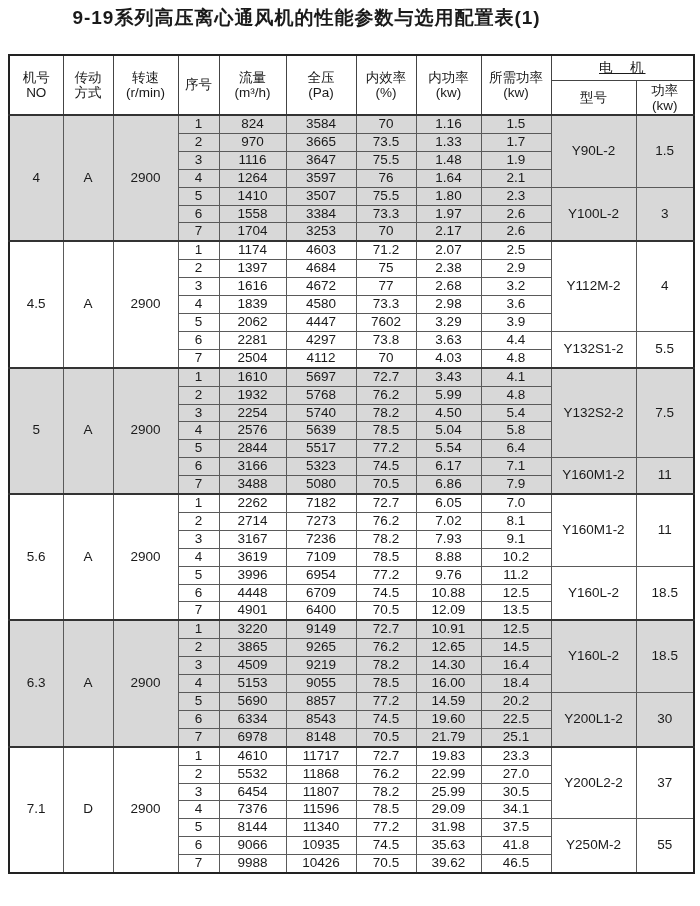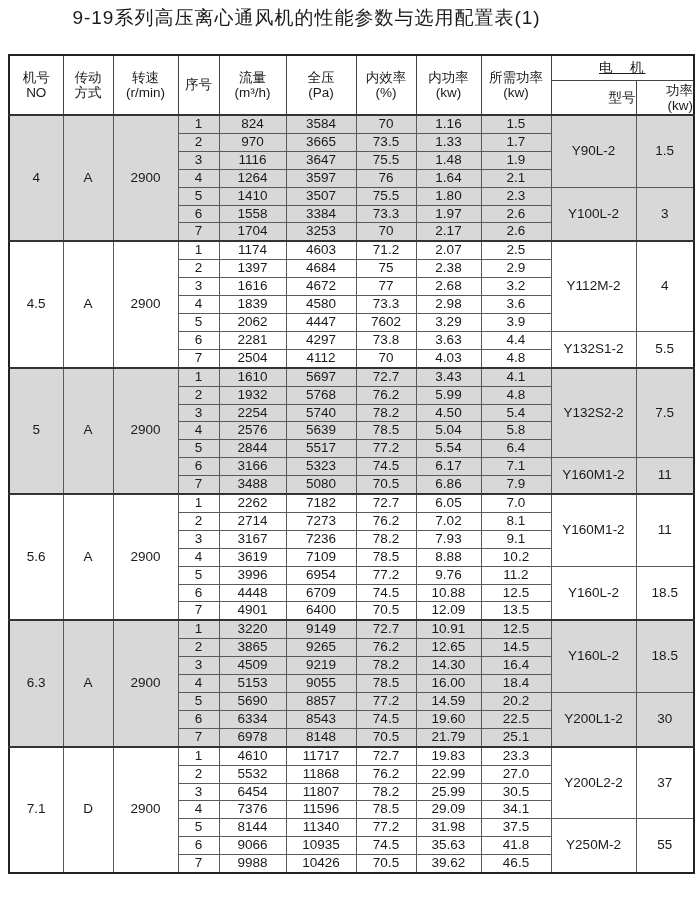--- a/index.html
+++ b/index.html
@@ -21,21 +21,21 @@
   .page-title {
     font-size: 22px;
     font-weight: bold;
     letter-spacing: 1px;
     margin: 4px 0 8px 2px;
     line-height: 28px;
     white-space: nowrap;
   }
   .page-subtitle {
     font-size: 19px;
-    font-weight: normal;
+    font-weight: bold;
     letter-spacing: 1px;
     text-align: center;
     margin: 0 88px 9px 0;
     line-height: 24px;
     white-space: nowrap;
   }
   table.fan-table {
     border-collapse: collapse;
     table-layout: fixed;
     width: 685px;
@@ -50,21 +50,21 @@
     font-size: 13.5px;
     font-weight: normal;
     overflow: hidden;
     white-space: nowrap;
   }
   .fan-table thead th {
     border-color: #444;
     line-height: 16px;
   }
   .fan-table thead tr.head-top th { height: 24px; }
-  .fan-table thead tr.head-bottom th { height: 33px; text-align: right; }
+  .fan-table thead tr.head-bottom th { height: 33px; }
   .fan-table thead tr.head-bottom th,
   .fan-table thead th[rowspan] { border-bottom: 2px solid #333; }
   .fan-table tbody td {
     height: 16.9px;
     line-height: 16.9px;
   }
   .fan-table tbody tr.section-start td { border-top: 2px solid #333; }
   .fan-table tbody tr.shaded td { background: #d8d8d8; }
   .hdr-line { display: block; line-height: 15px; }
   .motor-group-label { letter-spacing: 2px; text-decoration: underline; }

